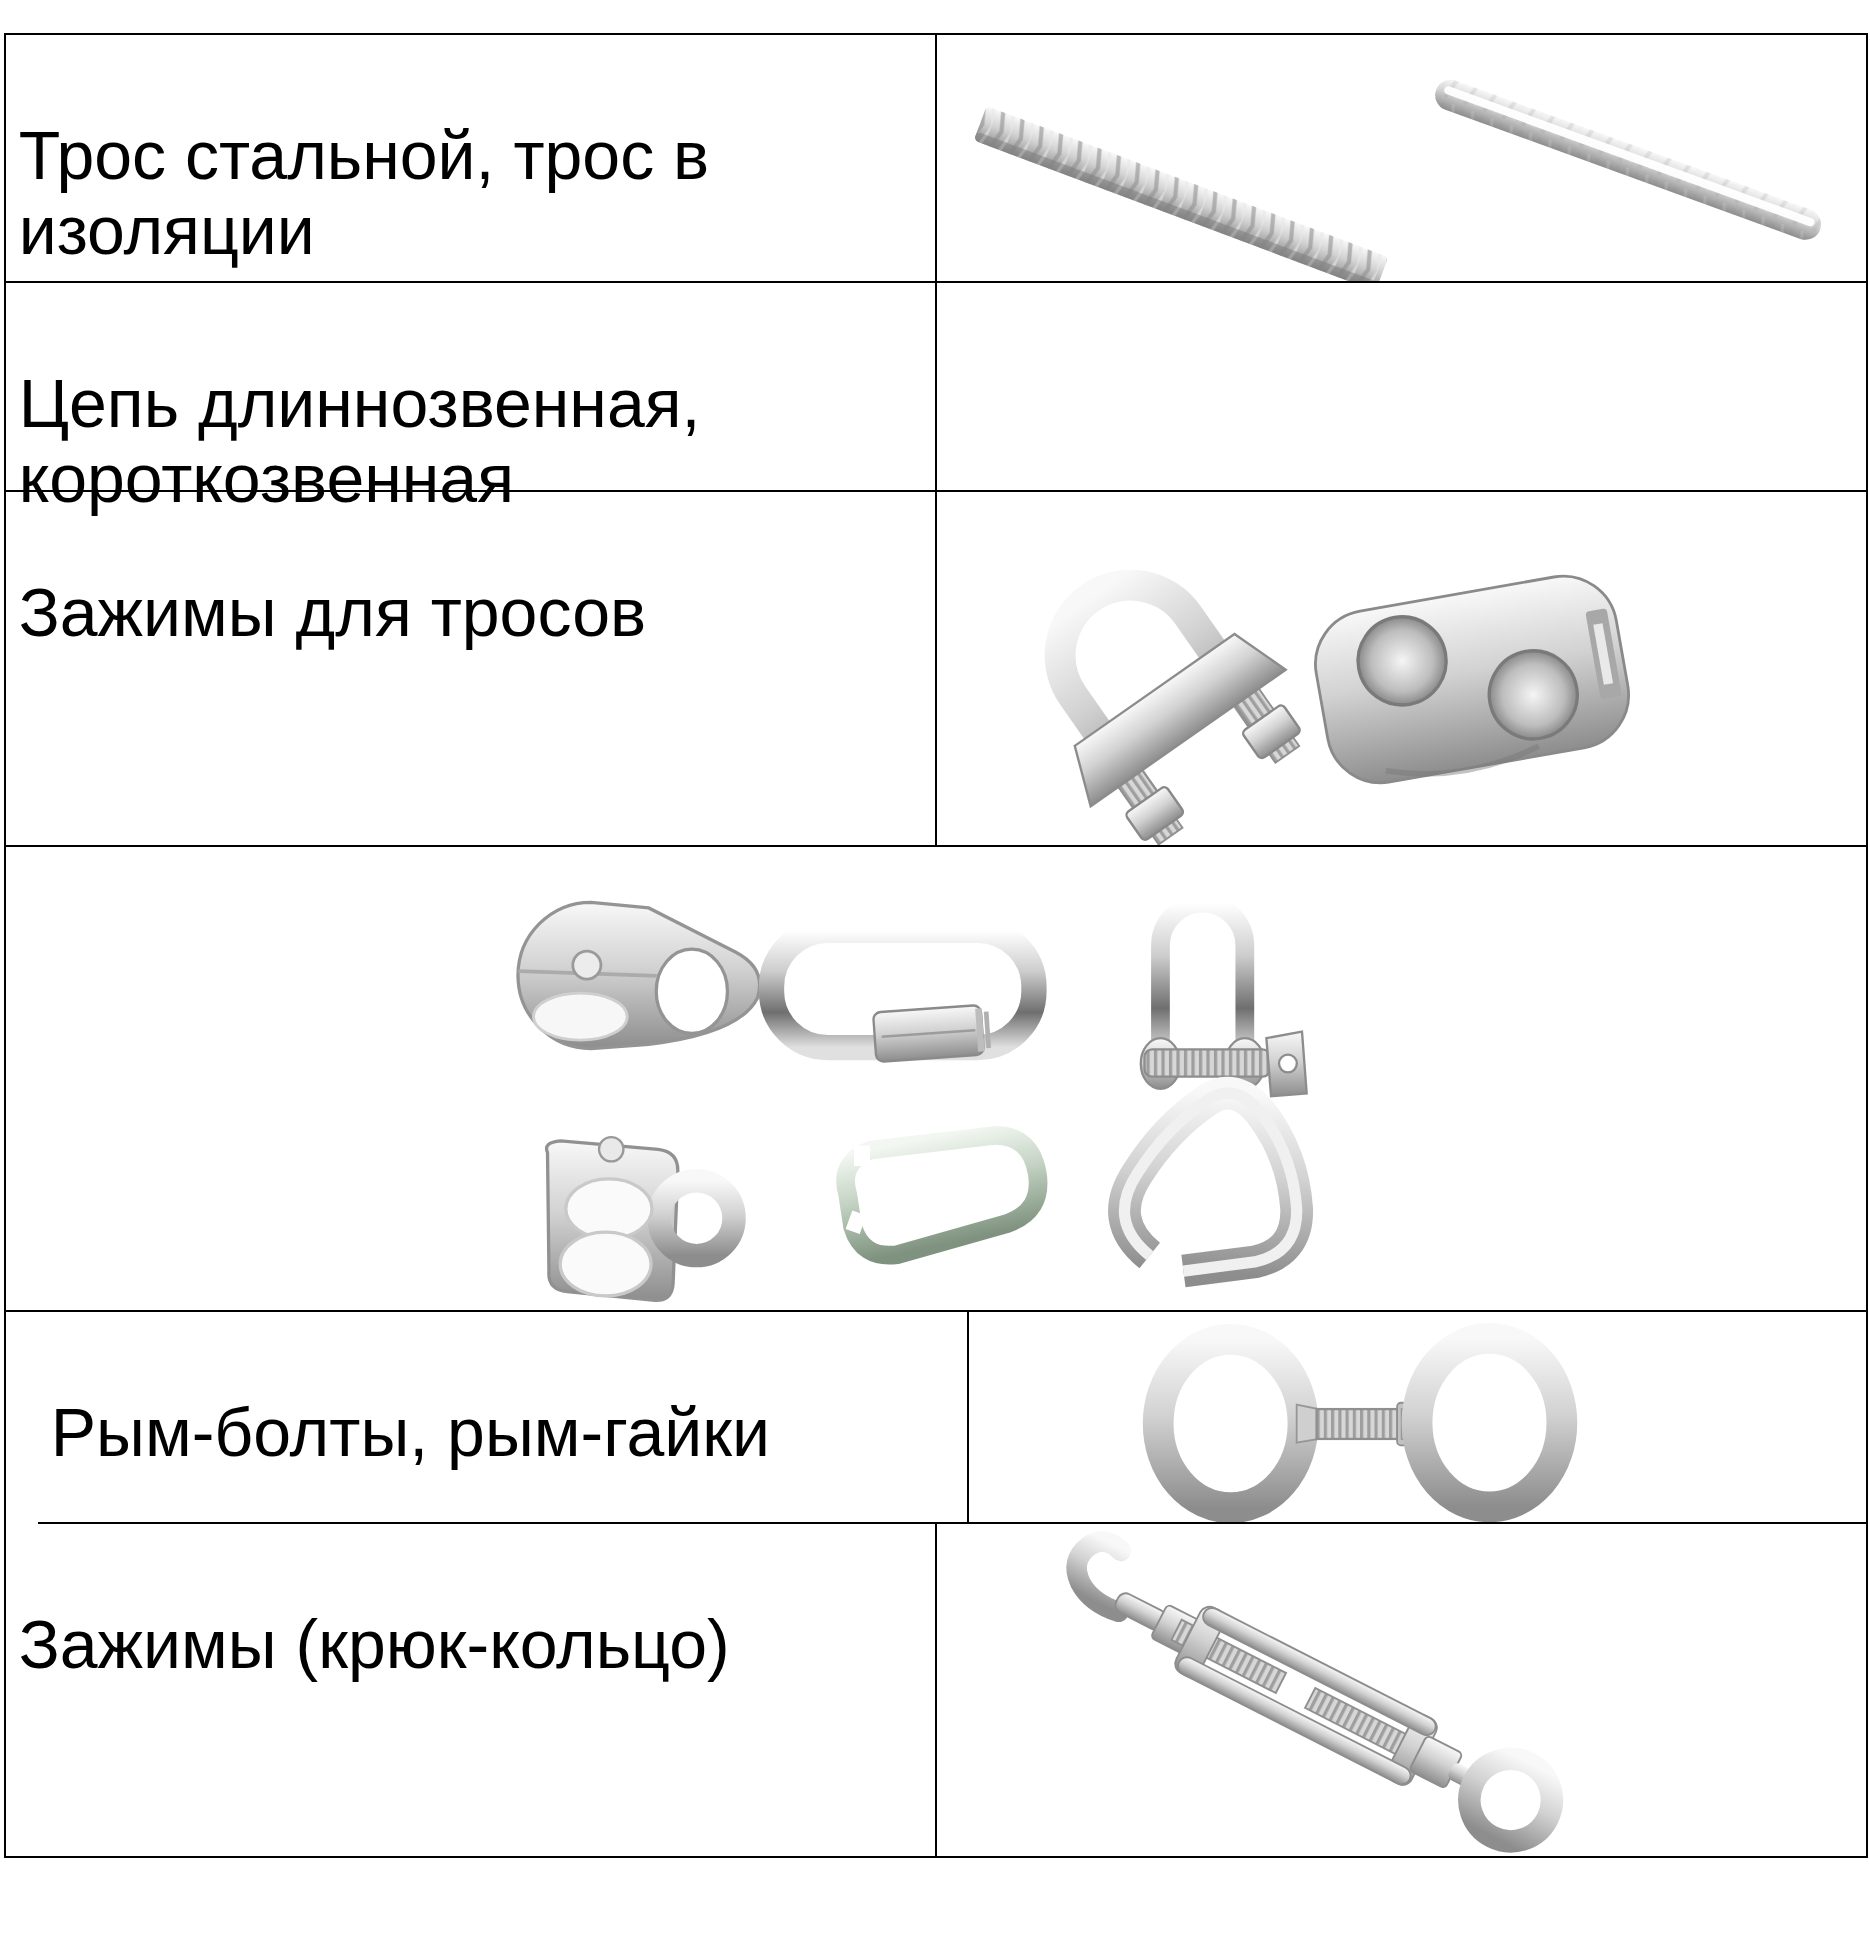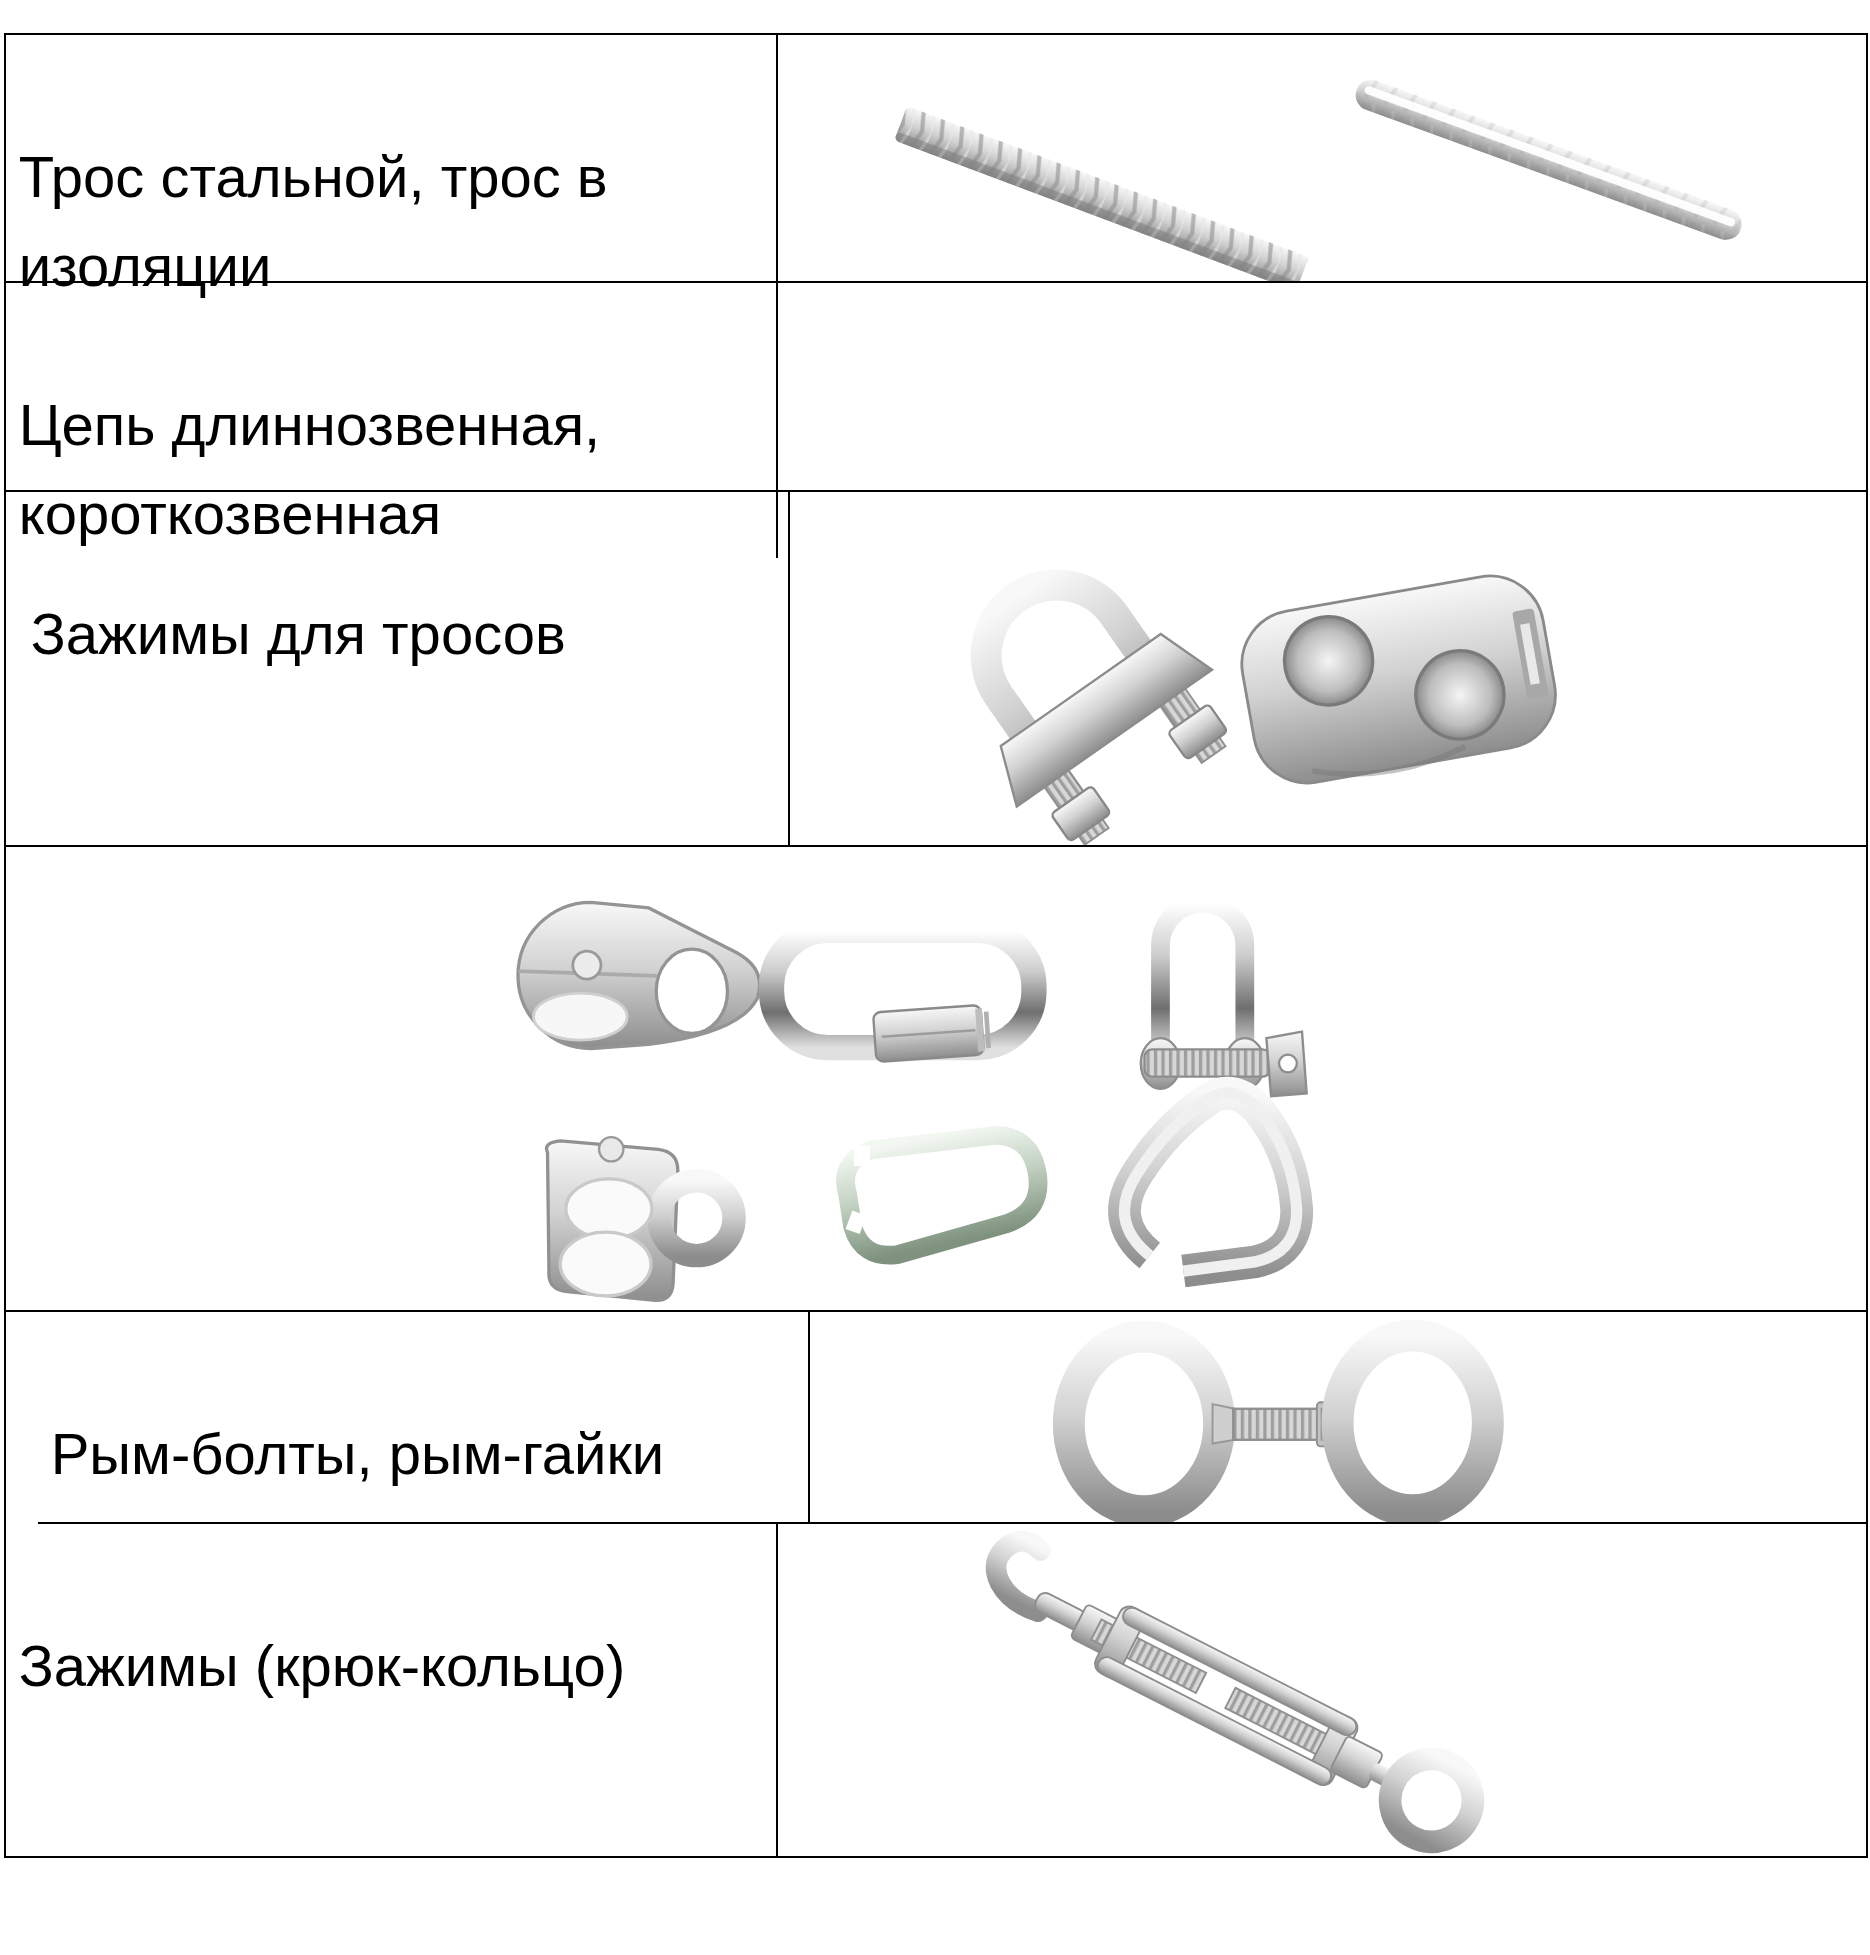--- a/index.html
+++ b/index.html
@@ -7,26 +7,26 @@
     width:1870px;height:1955px;background:#ffffff;position:relative;
     font-family:"Liberation Sans","DejaVu Sans",sans-serif;color:#000;
   }
   .tbl{
     position:absolute;left:3.7px;top:33px;width:1864px;height:1825px;
     border:2.8px solid #000;box-sizing:border-box;
     display:flex;flex-direction:column;background:#fff;
   }
   .row{display:flex;box-sizing:border-box;border-bottom:2.3px solid #000;min-height:0;}
   .row:last-child{border-bottom:none;flex:1;}
-  .r1{height:248px;} .r2{height:209px;flex-direction:column;} .r3{height:355px;padding-left:12px;}
+  .r1{height:248px;} .r2{height:209px;flex-direction:column;} .r3{height:355px;}
   .r4{height:465px;} .r5{height:212px;margin-left:32px;}
   .lab{
-    width:772px;box-sizing:border-box;border-right:2.3px solid #000;
+    width:931px;box-sizing:border-box;border-right:2.3px solid #000;
     padding:8.4px 19px 0 13px;
-    font-size:58px;line-height:89px;letter-spacing:0px;
+    font-size:68px;line-height:75px;letter-spacing:0px;
     white-space:pre-line;
   }
   .img{flex:1;position:relative;overflow:hidden;}
   .img svg{position:absolute;left:0;top:0;width:100%;height:100%;}
   .defs{position:absolute;width:0;height:0;}
 </style>
 </head>
 <body>
 
 <svg class="defs" aria-hidden="true">

